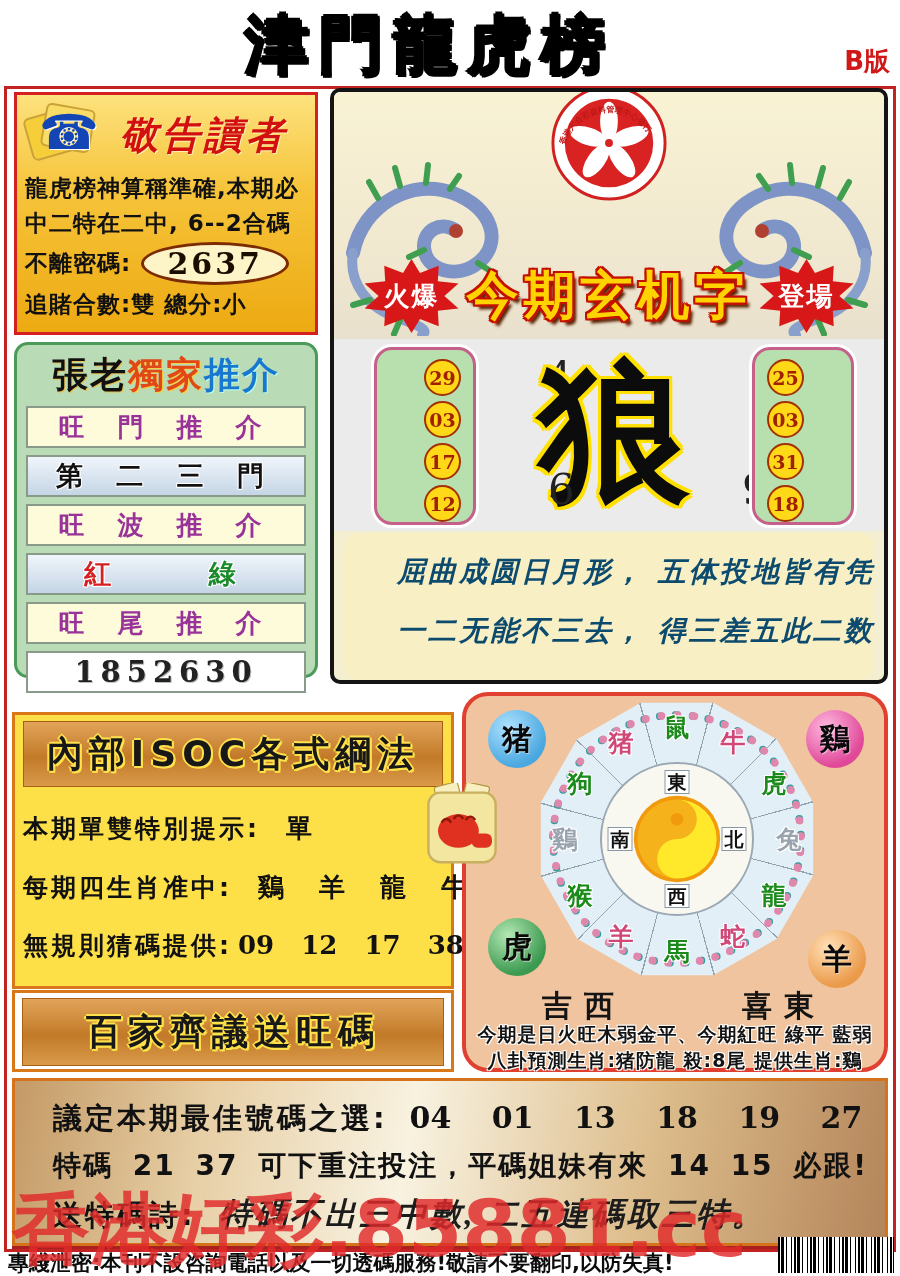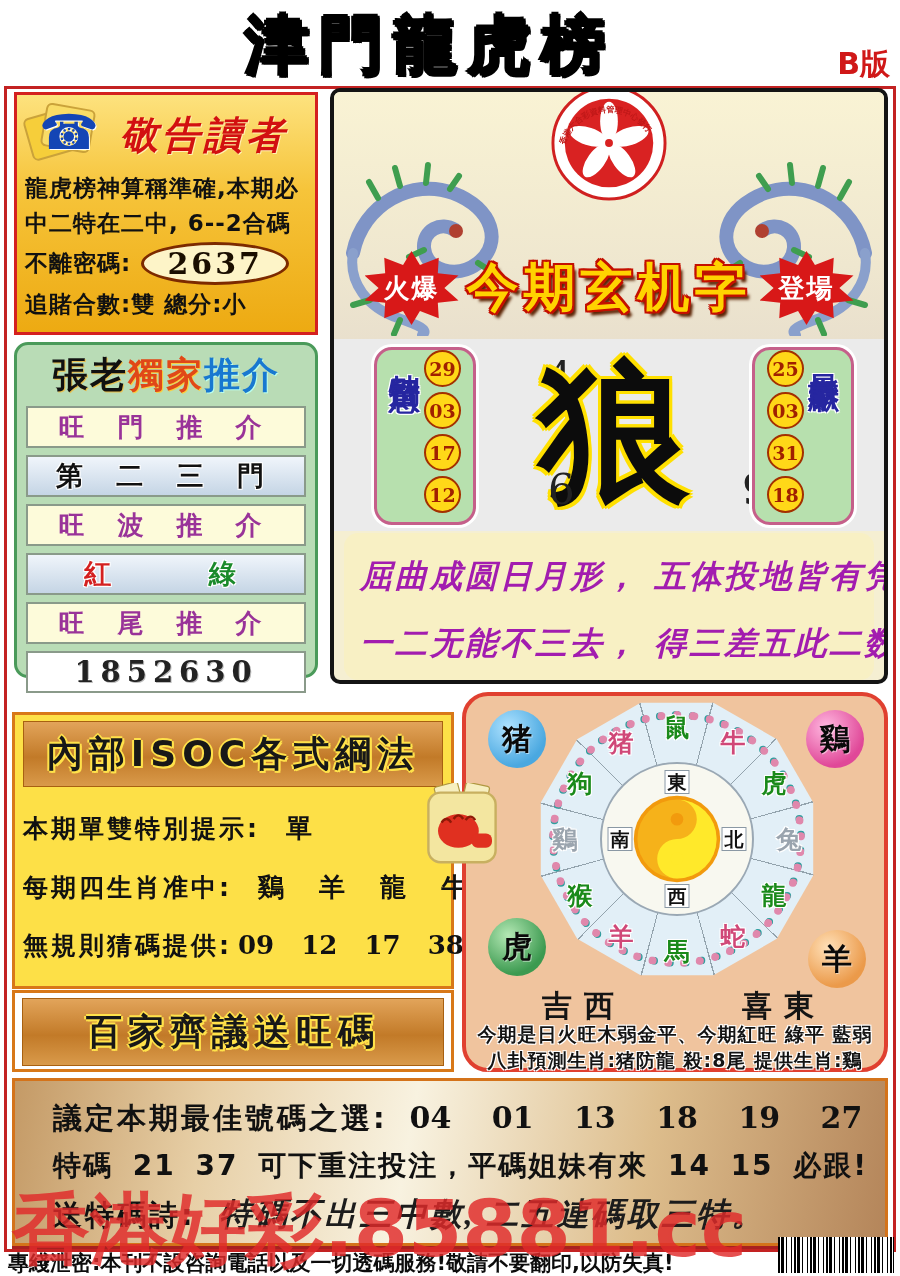--- a/index.html
+++ b/index.html
@@ -3,21 +3,21 @@
 <meta charset="utf-8">
 <style>
   html,body{margin:0;padding:0;background:#fff;}
   .page{position:relative;width:900px;height:1276px;background:#fff;overflow:hidden;
         font-family:"DejaVu Sans","Liberation Sans",sans-serif;}
   
   .title{position:absolute;left:0;top:2px;width:860px;text-align:center;
          font-size:64px;font-weight:900;letter-spacing:10px;color:#000;
          font-family:"DejaVu Serif","Liberation Serif",serif;
          text-shadow:2px 0 0 #000,0 2px 0 #000,-2px 0 0 #000,0 -2px 0 #000,2px 2px 0 #000;}
-  .edition{position:absolute;right:10px;top:44px;font-size:30px;font-weight:900;color:#d01818;}
+  .edition{position:absolute;right:10px;top:44px;font-size:26px;font-weight:900;color:#d01818;}
   .frame{position:absolute;left:4px;top:86px;width:886px;height:1160px;border:3px solid #c32222;}
   
   .hotline{position:absolute;left:14px;top:92px;width:304px;height:243px;border:3px solid #d42020;
            background:linear-gradient(#fde27e,#f6c43a 40%,#edaa12);padding:4px 8px;box-sizing:border-box;}
   .hot-head{display:flex;align-items:center;height:72px;}
   .phone-icon{position:relative;width:76px;height:70px;flex:0 0 76px;}
   .phone-icon .card{position:absolute;width:46px;height:40px;background:#f6ce3a;border:2px solid #caa23a;border-radius:6px;}
   .phone-icon .c1{left:2px;top:12px;transform:rotate(-16deg);}
   .phone-icon .c2{left:18px;top:6px;transform:rotate(10deg);background:#f9dc66;}
   .phone-glyph{position:absolute;left:14px;top:4px;font-size:48px;color:#1445b5;text-shadow:1px 1px 0 #fff;}
@@ -48,44 +48,44 @@
   .mystery{position:absolute;left:330px;top:88px;width:558px;height:596px;box-sizing:border-box;
            border:4px solid #141414;border-radius:10px;overflow:hidden;background:#f5efd2;}
   .dragon-sec{position:relative;height:247px;background:linear-gradient(#f9f3d4,#efe7cf 70%,#e9e0cd);}
   .dragon{position:absolute;top:66px;width:190px;height:178px;}
   .dragon.left{left:4px;}
   .dragon.right{right:4px;transform:scaleX(-1);}
   .seal{position:absolute;left:50%;top:-8px;transform:translateX(-50%);width:118px;height:118px;}
   .burst{width:94px;height:74px;background:#d81818;color:#fff;font-size:26px;font-weight:900;
          display:flex;align-items:center;justify-content:center;letter-spacing:2px;
          clip-path:polygon(50% 0%,59% 19%,79% 9%,78% 30%,100% 33%,85% 50%,100% 67%,78% 70%,79% 91%,59% 81%,50% 100%,41% 81%,21% 91%,22% 70%,0% 67%,15% 50%,0% 33%,22% 30%,21% 9%,41% 19%);}
-  .banner-row{position:absolute;left:0;bottom:14px;width:100%;display:flex;align-items:center;justify-content:center;gap:8px;}
+  .banner-row{position:absolute;left:0;bottom:6px;width:100%;display:flex;align-items:center;justify-content:center;gap:8px;}
   .banner-text{font-size:52px;font-weight:900;letter-spacing:5px;color:#ffd300;
       font-family:"DejaVu Serif","Liberation Serif",serif;
       text-shadow:-2px 0 #c41000,2px 0 #c41000,0 -2px #c41000,0 2px #c41000,-2px -2px #c41000,2px -2px #c41000,-2px 2px #c41000,2px 2px #c41000,4px 5px 3px #5a2000;}
   .attn-sec{position:relative;height:192px;background:#ebebeb;}
   .pill{position:absolute;top:8px;width:102px;height:178px;background:#b7e0ae;border:3px solid #c5608a;
-        border-radius:18px;box-shadow:0 0 0 3px #fff;display:flex;align-items:flex-start;justify-content:center;gap:4px;box-sizing:border-box;}
+        border-radius:18px;box-shadow:0 0 0 3px #fff;display:flex;align-items:flex-end;justify-content:center;gap:4px;box-sizing:border-box;}
   .pill.left{left:40px;} .pill.right{left:418px;}
   .pill-label{writing-mode:vertical-rl;text-orientation:upright;font-size:31px;font-weight:900;color:#2626a0;
               line-height:1;letter-spacing:2px;text-shadow:-1px -1px 0 #fff,1px -1px 0 #fff,-1px 1px 0 #fff,1px 1px 0 #fff;}
   .circles{display:flex;flex-direction:column;gap:5px;}
   .num-circle{width:37px;height:37px;border-radius:50%;background:#ffd818;border:2px solid #a33000;
               color:#a02000;font-weight:900;font-size:19px;display:flex;align-items:center;justify-content:center;
               font-family:"DejaVu Serif","Liberation Serif",serif;box-sizing:border-box;}
   .wolf{position:absolute;left:188px;top:2px;width:184px;height:184px;display:flex;align-items:center;justify-content:center;
         font-size:152px;font-weight:900;color:#0c0c0c;font-family:"DejaVu Serif","Liberation Serif",serif;
         text-shadow:-3px 0 #ffe000,3px 0 #ffe000,0 -3px #ffe000,0 3px #ffe000,-3px -3px #ffe000,3px -3px #ffe000,-3px 3px #ffe000,3px 3px #ffe000;}
   .corner-num{position:absolute;font-size:42px;color:#222;font-family:"DejaVu Serif","Liberation Serif",serif;}
   .cn-0{left:212px;top:14px;} .cn-1{left:412px;top:12px;} .cn-2{left:214px;top:126px;} .cn-3{left:408px;top:126px;}
   .verse-sec{position:relative;height:157px;}
   .verse-panel{position:absolute;left:10px;right:10px;top:2px;bottom:8px;background:#f8f0c4;border-radius:14px;
                padding:10px 16px;box-sizing:border-box;}
   .verse-line{font-family:"DejaVu Serif","Liberation Serif",serif;font-style:italic;font-weight:700;
-              font-size:32px;color:#a21caf;letter-spacing:3px;line-height:2.1;white-space:nowrap;}
+              font-size:28px;color:#0c4a6e;letter-spacing:3px;line-height:2.1;white-space:nowrap;margin-left:37px;}
   
   .isoc{position:absolute;left:12px;top:696px;width:442px;height:277px;box-sizing:border-box;
         border:3px solid #d87818;background:#fde047;padding:6px 8px;margin-top:16px;}
   .bar-head{height:64px;display:flex;align-items:center;justify-content:center;
             background:linear-gradient(#e2a45a,#c27a28 55%,#d99a4a);border:1px solid #a86010;
             font-size:36px;font-weight:900;color:#181818;letter-spacing:6px;
             text-shadow:-2px 0 #ffe24a,2px 0 #ffe24a,0 -2px #ffe24a,0 2px #ffe24a,2px 2px #ffe24a;}
   .isoc-row{display:flex;align-items:baseline;margin-top:24px;font-weight:900;color:#111;}
   .isoc-label{font-size:25px;letter-spacing:3px;white-space:nowrap;}
   .isoc-value{font-size:26px;margin-left:26px;word-spacing:26px;white-space:nowrap;}

